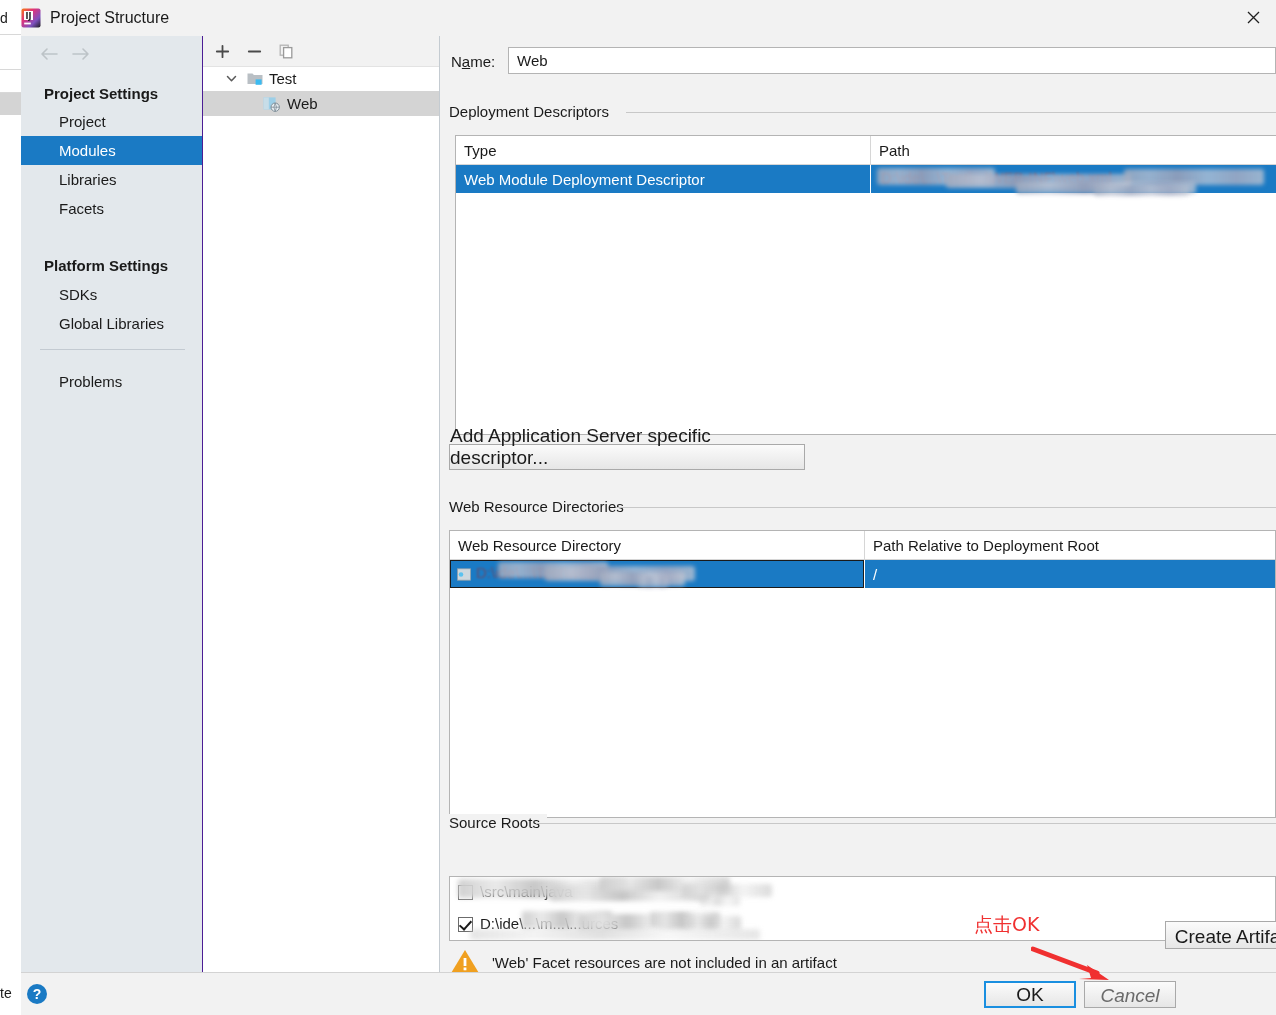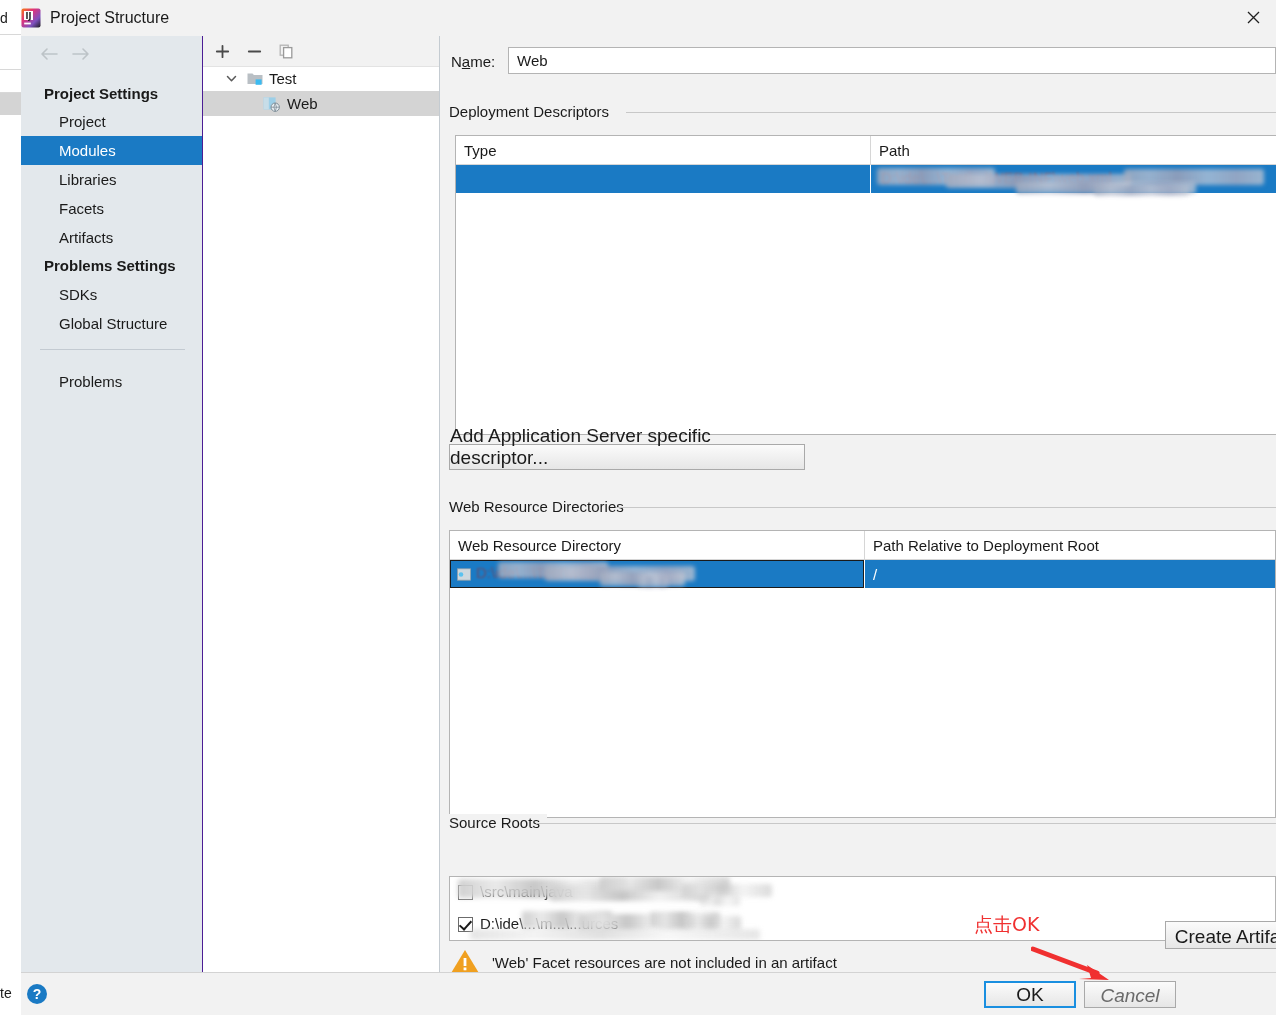--- a/index.html
+++ b/index.html
@@ -344,25 +344,24 @@
             <path d="M2 7 H17 M12 2 L17 7 L12 12" stroke="#bdc3c7" stroke-width="1.6" fill="none" stroke-linecap="round" stroke-linejoin="round"></path>
           </svg>
         </div>
       </div>
 
       <div class="side-group" style="top:43px;">Project Settings</div>
       <div class="side-item" style="top:71px;">Project</div>
       <div class="side-item selected" style="top:100px;">Modules</div>
       <div class="side-item" style="top:158px;">Facets</div>
       <div class="side-item" style="top:129px;">Libraries</div>
-      <div class="side-item" style="top:187px;">Artifacts</div>
-
-      <div class="side-group" style="top:215px;">Problems Settings</div>
+
+      <div class="side-group" style="top:215px;">Platform Settings</div>
       <div class="side-item" style="top:244px;">SDKs</div>
-      <div class="side-item" style="top:273px;">Global Structure</div>
+      <div class="side-item" style="top:273px;">Global Libraries</div>
 
       <div class="side-sep" style="top:313px;"></div>
 
       <div class="side-item" style="top:331px;">Problems</div>
     </div>
 
     <div class="treepanel">
       <div class="tree-toolbar">
         <div class="tb-btn" style="left:6px;">
           <svg width="15" height="15" viewBox="0 0 15 15">
@@ -422,20 +421,21 @@
         <div class="srule" style="width:650px;"></div>
       </div>
 
       <div class="tablebox" style="left:15px; top:99px; width:827px; height:300px;">
         <div class="thead">
           <div class="th" style="left:0; width:414px;">Type</div>
           <div class="th-div" style="left:414px;"></div>
           <div class="th" style="left:415px; right:0;">Path</div>
         </div>
         <div class="trow" style="top:29px;">
+          <div class="tcell" style="left:0; width:414px;">Web Module Deployment Descriptor</div>
           <div class="cell-div" style="left:414px;"></div>
 
           <div class="ghost-text" style="left:425px; top:4px;">D:\ide\...\Test\...\WEB-INF\web.xml</div>
           <div class="redact" style="left:421px; top:3px;  width:118px; height:17px;"></div>
           <div class="redact" style="left:490px; top:9px;  width:185px; height:14px;"></div>
           <div class="redact" style="left:668px; top:4px;  width:140px; height:16px;"></div>
           <div class="redact" style="left:560px; top:17px; width:180px; height:12px;"></div>
           <div class="redact" style="left:638px; top:20px; width:95px;  height:11px; opacity:.7;"></div>
         </div>
       </div>

